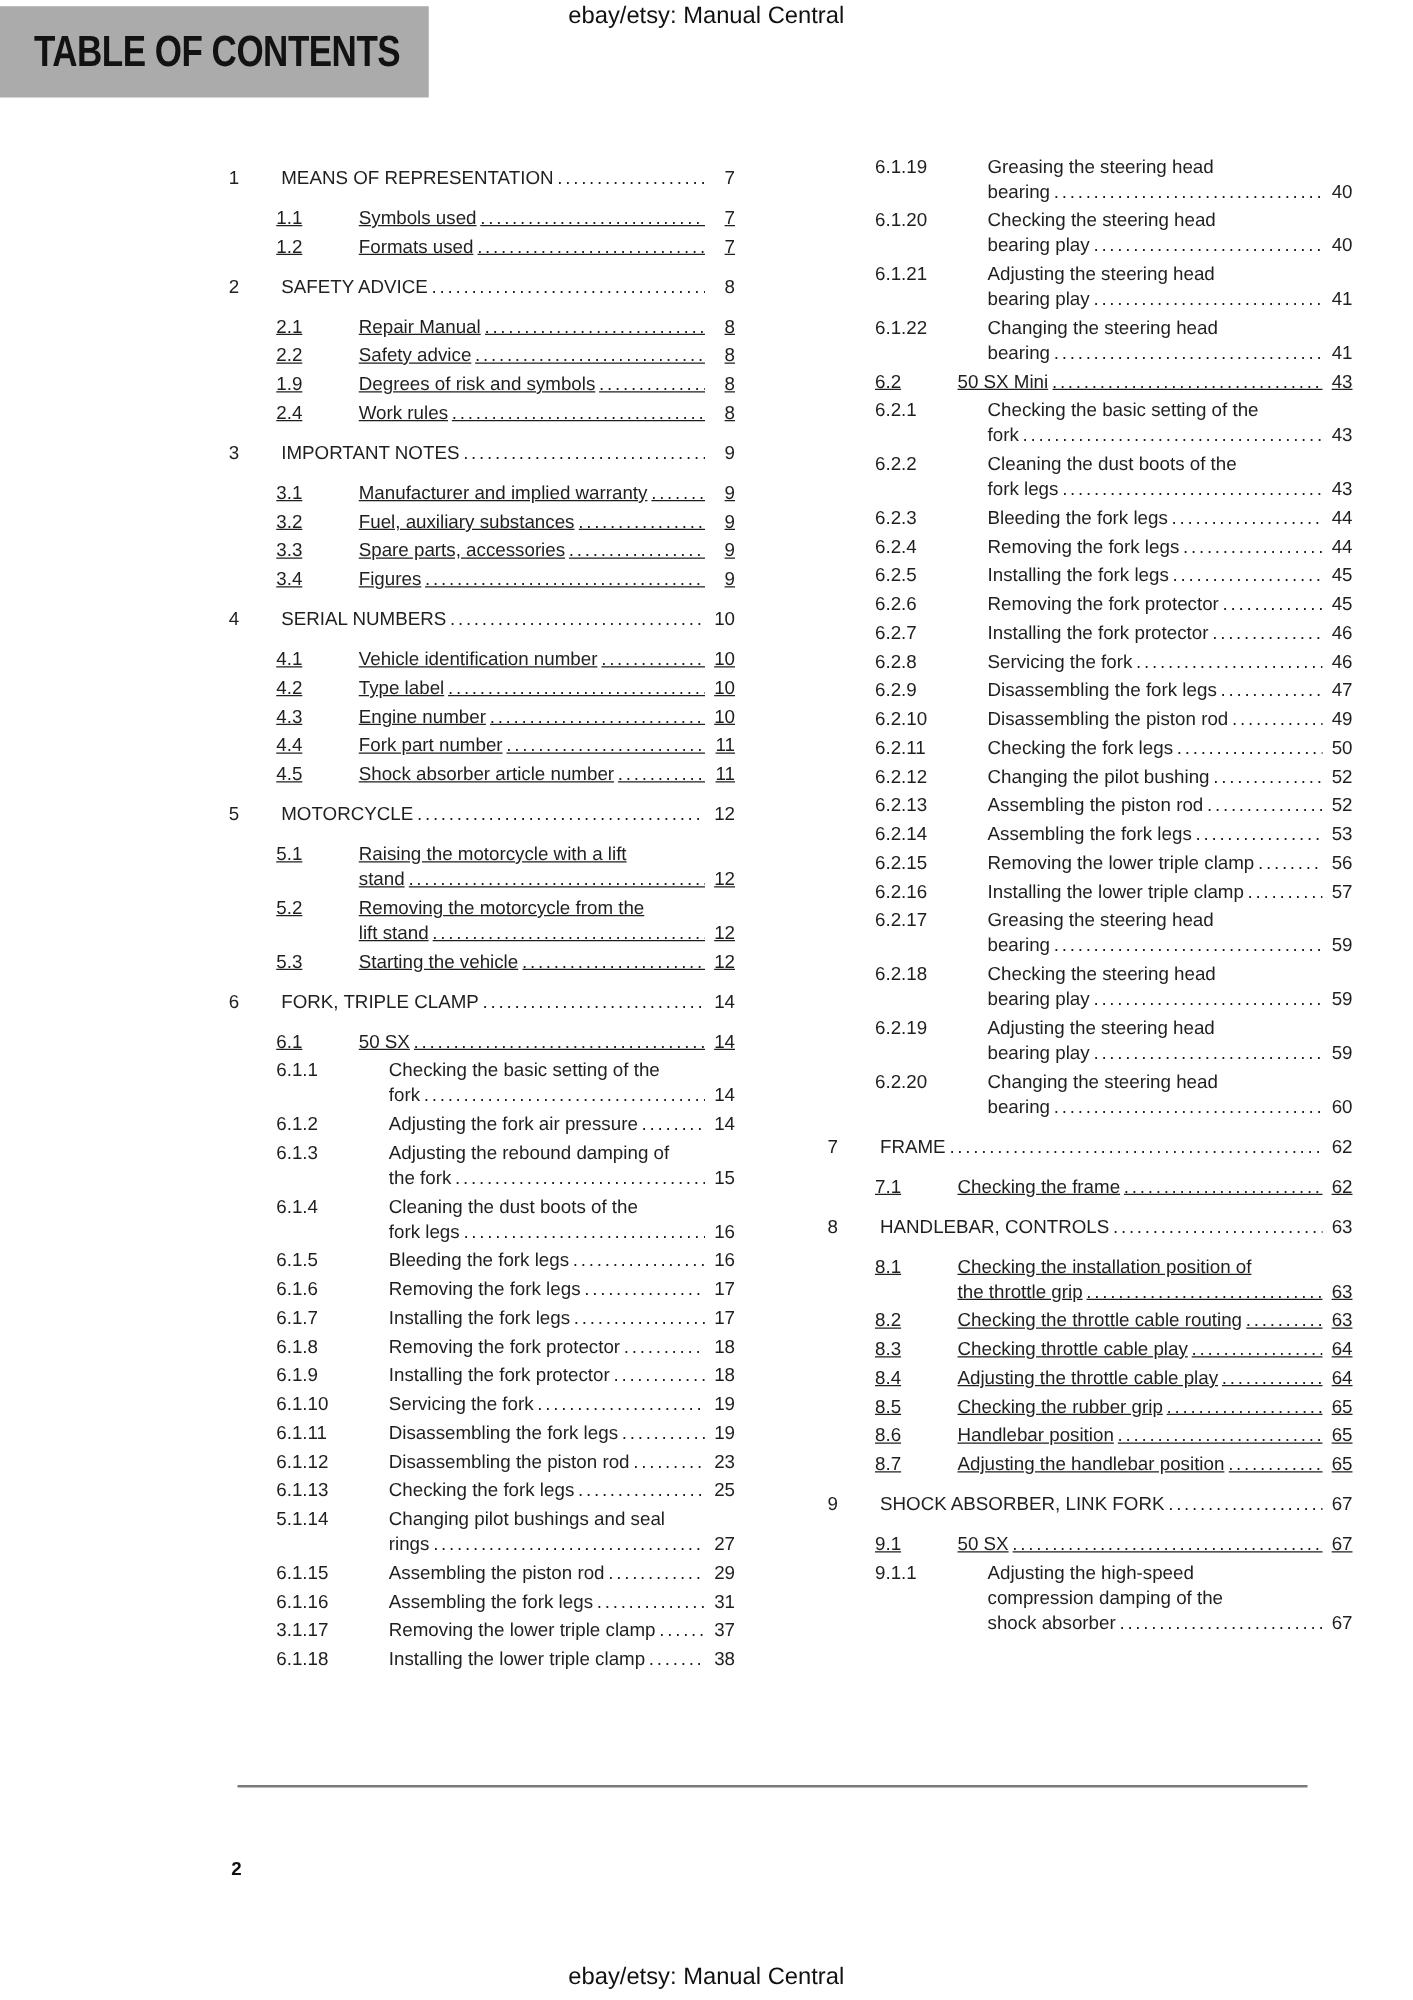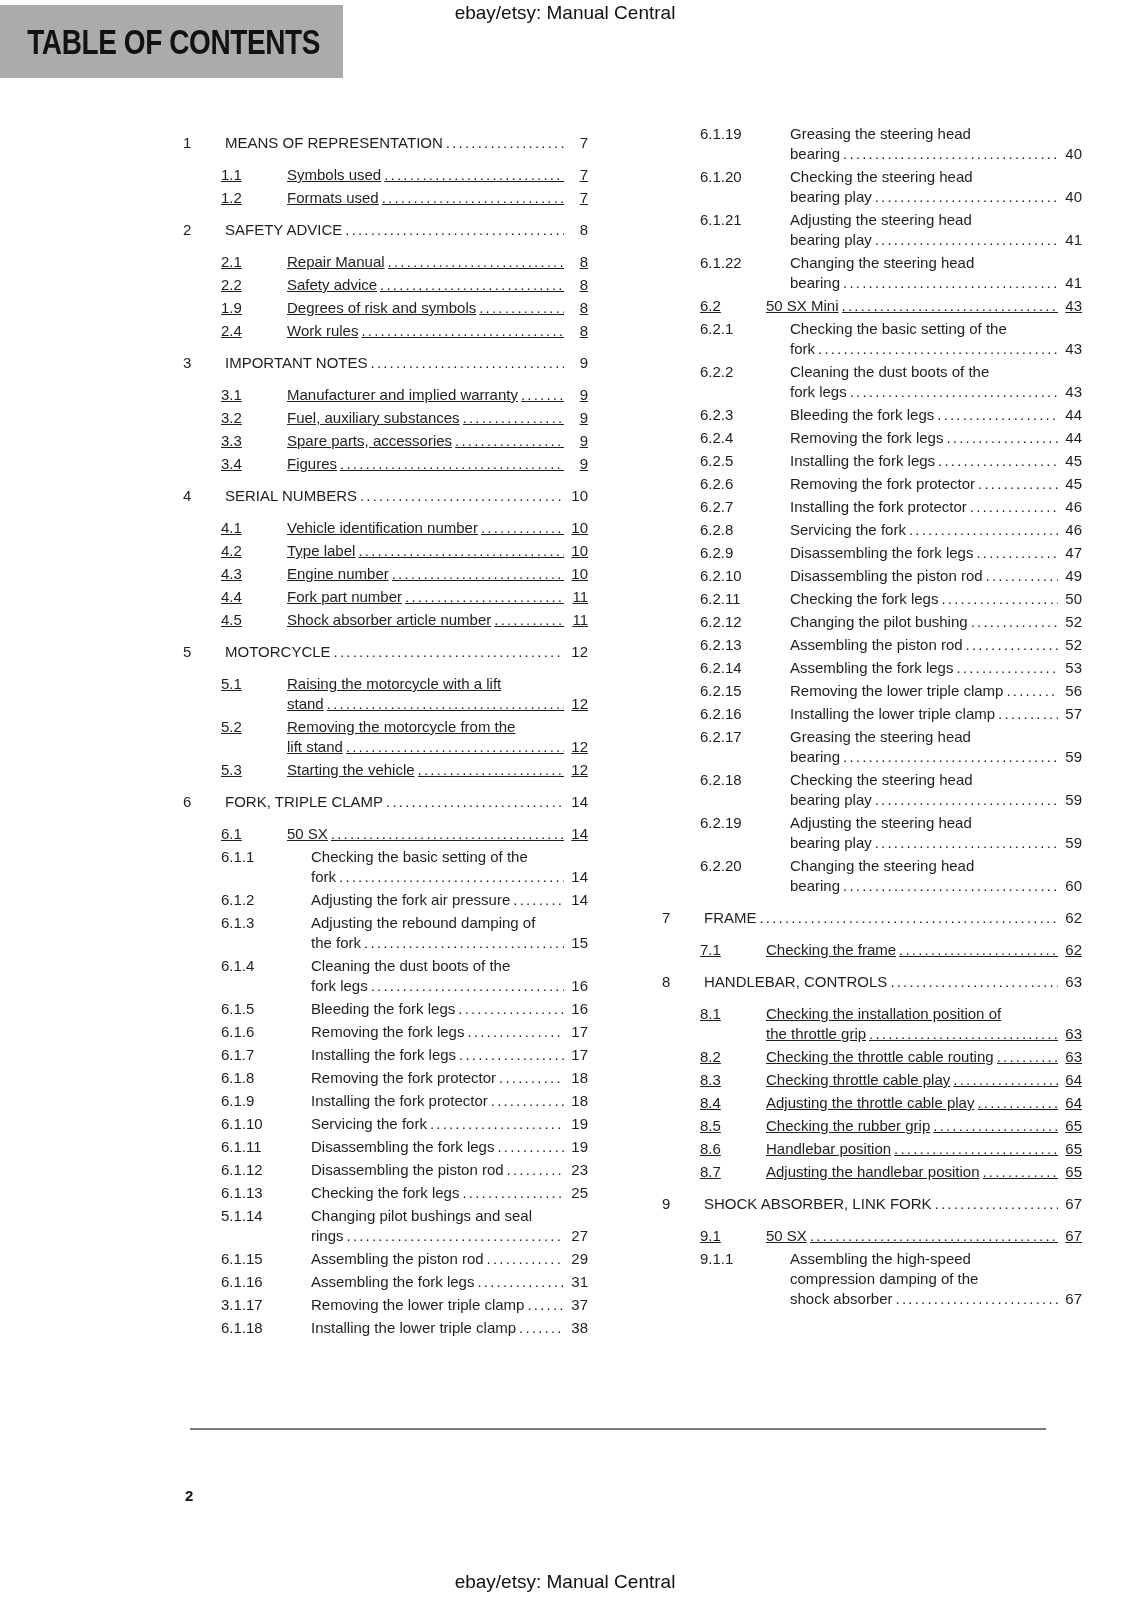--- a/index.html
+++ b/index.html
@@ -942,21 +942,21 @@
             <span class="txt">50 SX</span>
             <span class="leader">............................................................................................................................................</span>
             <span class="pg">67</span>
           </span>
         </span>
       </div>
       <div class="entry l3">
         <span class="num">9.1.1</span>
         <span class="body">
           <span class="line">
-            <span class="txt">Assembling the high-speed</span>
+            <span class="txt">Adjusting the high-speed</span>
           </span>
           <span class="line">
             <span class="txt">compression damping of the</span>
           </span>
           <span class="line">
             <span class="txt">shock absorber</span>
             <span class="leader">............................................................................................................................................</span>
             <span class="pg">67</span>
           </span>
         </span>

